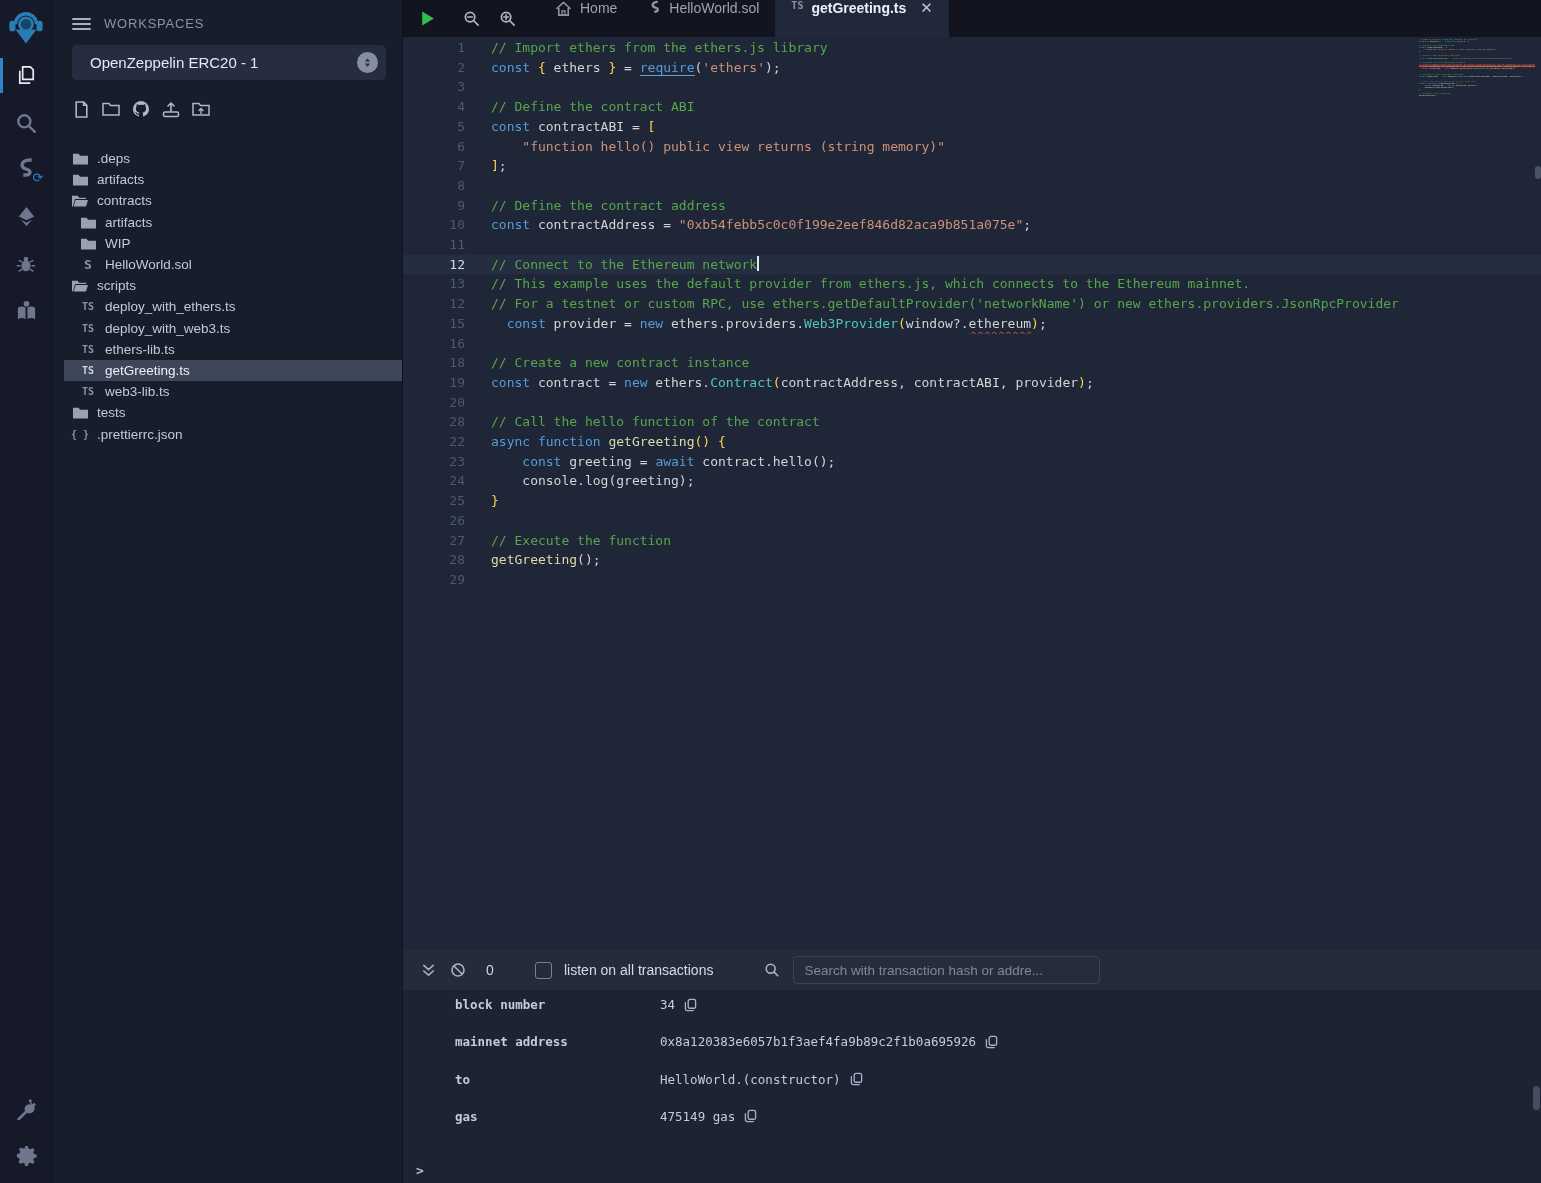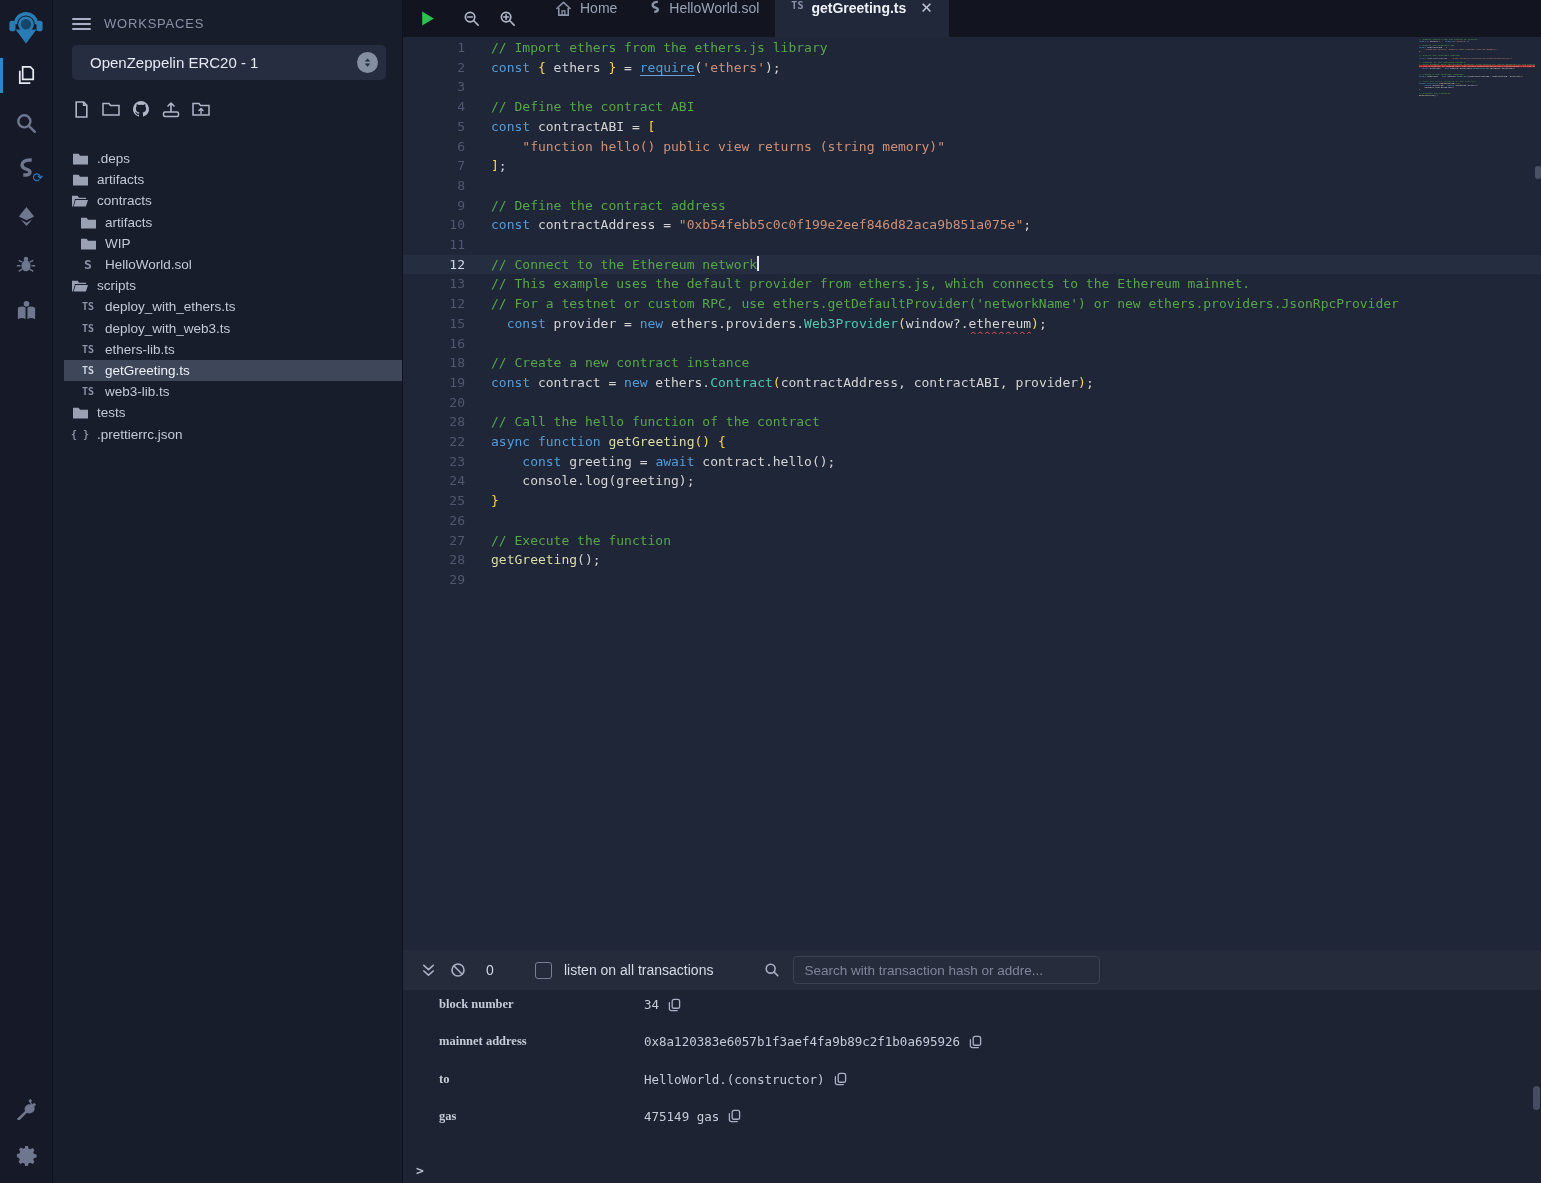--- a/index.html
+++ b/index.html
@@ -96,21 +96,21 @@
   .th-icon{ color:#aab1c4; display:flex; align-items:center; justify-content:center; width:30px; cursor:pointer; }
   .th-count{ color:#cfd5e3; font-size:14px; width:34px; }
   .th-check{ width:17px; height:17px; border:1px solid #767f94; border-radius:3px; background:transparent; margin:0 12px 0 28px; cursor:pointer; }
   .th-listen{ font-size:14px; color:#d7dbe6; }
   .th-search-icon{ margin-left:44px; }
   .th-input{ width:307px; height:28px; margin-left:6px; background:#262c3c; border:1px solid #3b4254;
     border-radius:4px; color:#cfd5e3; font-size:13.5px; padding:0 10px; outline:none; }
   .th-input::placeholder{ color:#7e8799; }
   .term-body{ padding-top:4px; font-family:"DejaVu Sans Mono", monospace; font-size:12.5px; color:#c6cbd8; }
   .term-row{ height:37.3px; display:flex; align-items:flex-start; padding-top:3px; }
-  .term-row .tr-label{ flex:0 0 205px; margin-left:36px; font-weight:700;font-family:Liberation Serif, serif; }
+  .term-row .tr-label{ flex:0 0 205px; margin-left:52px; font-weight:700; }
   .term-row .tr-value{ display:flex; align-items:center; gap:9px; }
   .copy-icon{ color:#aab1c4; display:flex; cursor:pointer; }
   .term-prompt{ position:absolute; left:13px; bottom:5px; font-family:"DejaVu Sans Mono", monospace;
     font-weight:700; font-size:13px; color:#b9c0cf; }
   .term-scroll{ position:absolute; right:1px; top:136px; width:7px; height:24px; background:#454d63; border-radius:4px; }
   svg{ display:block; }
 </style>
 </head>
 <body>
 

